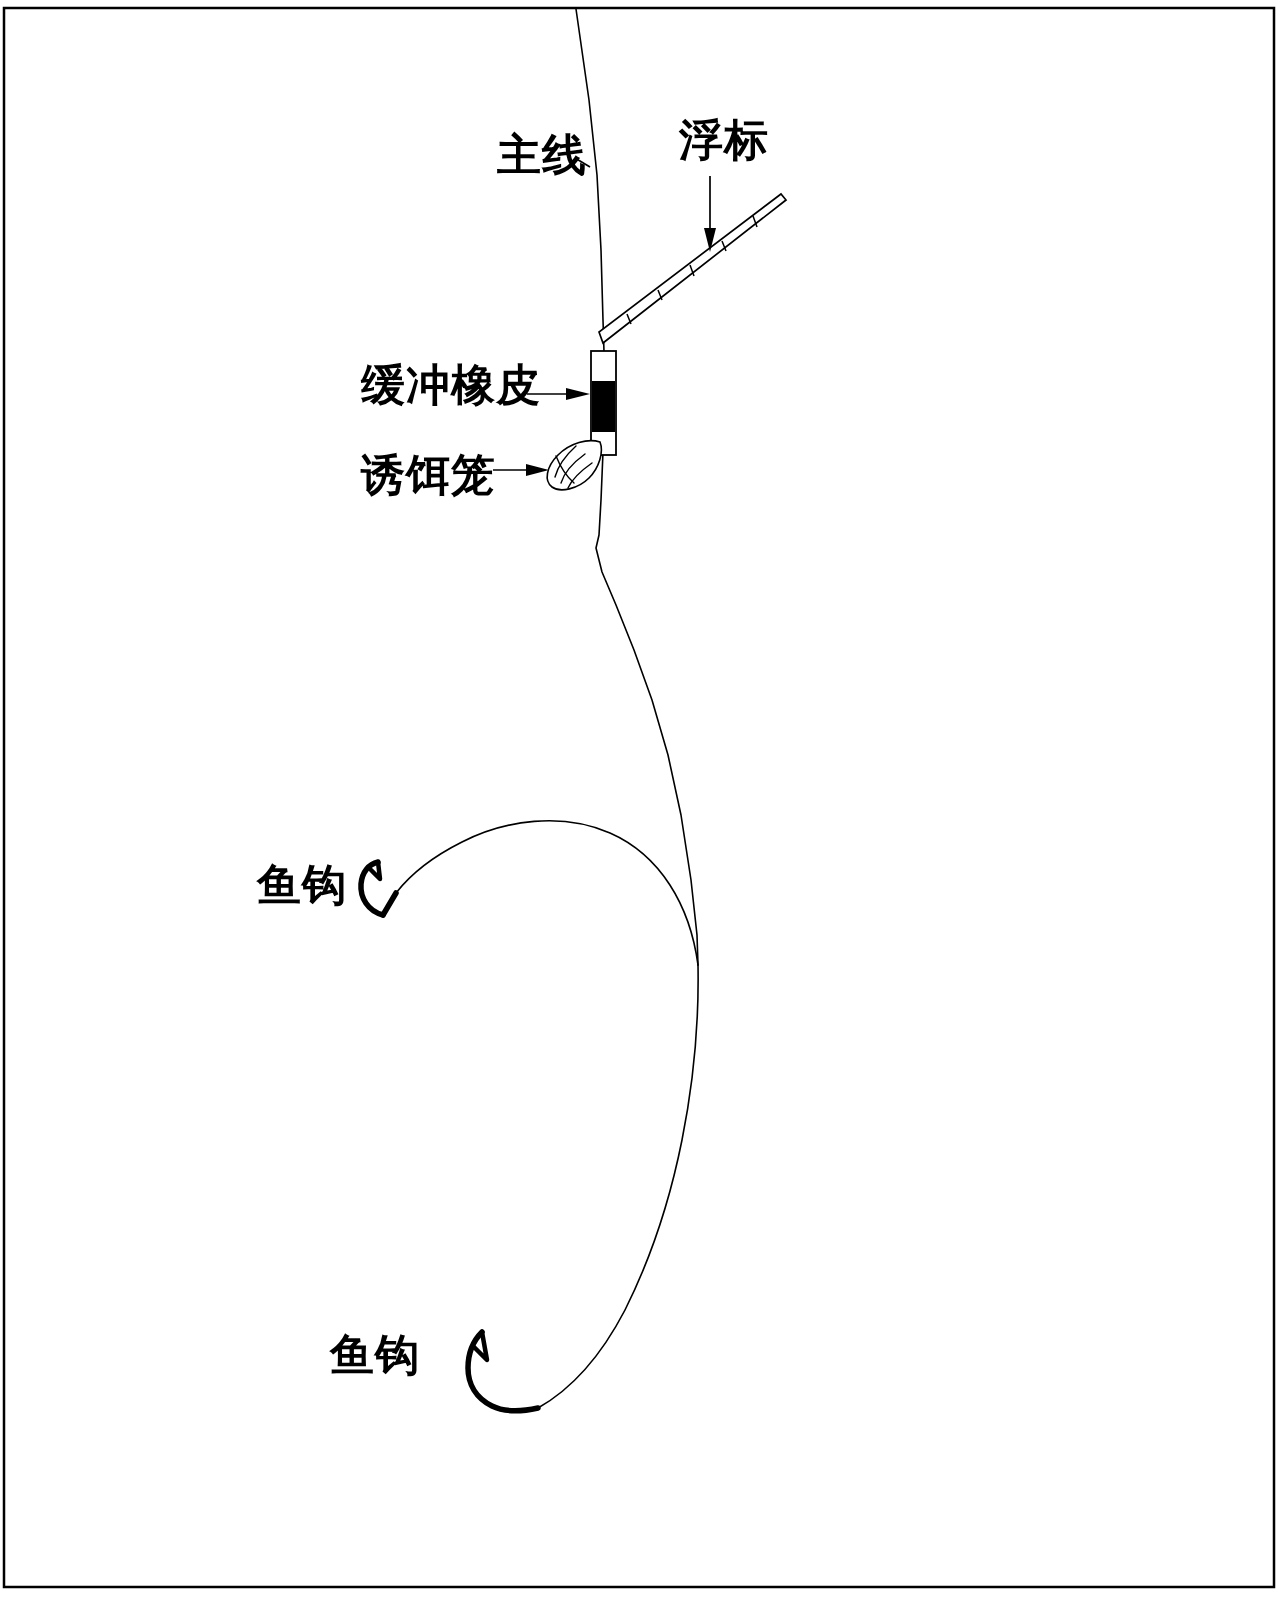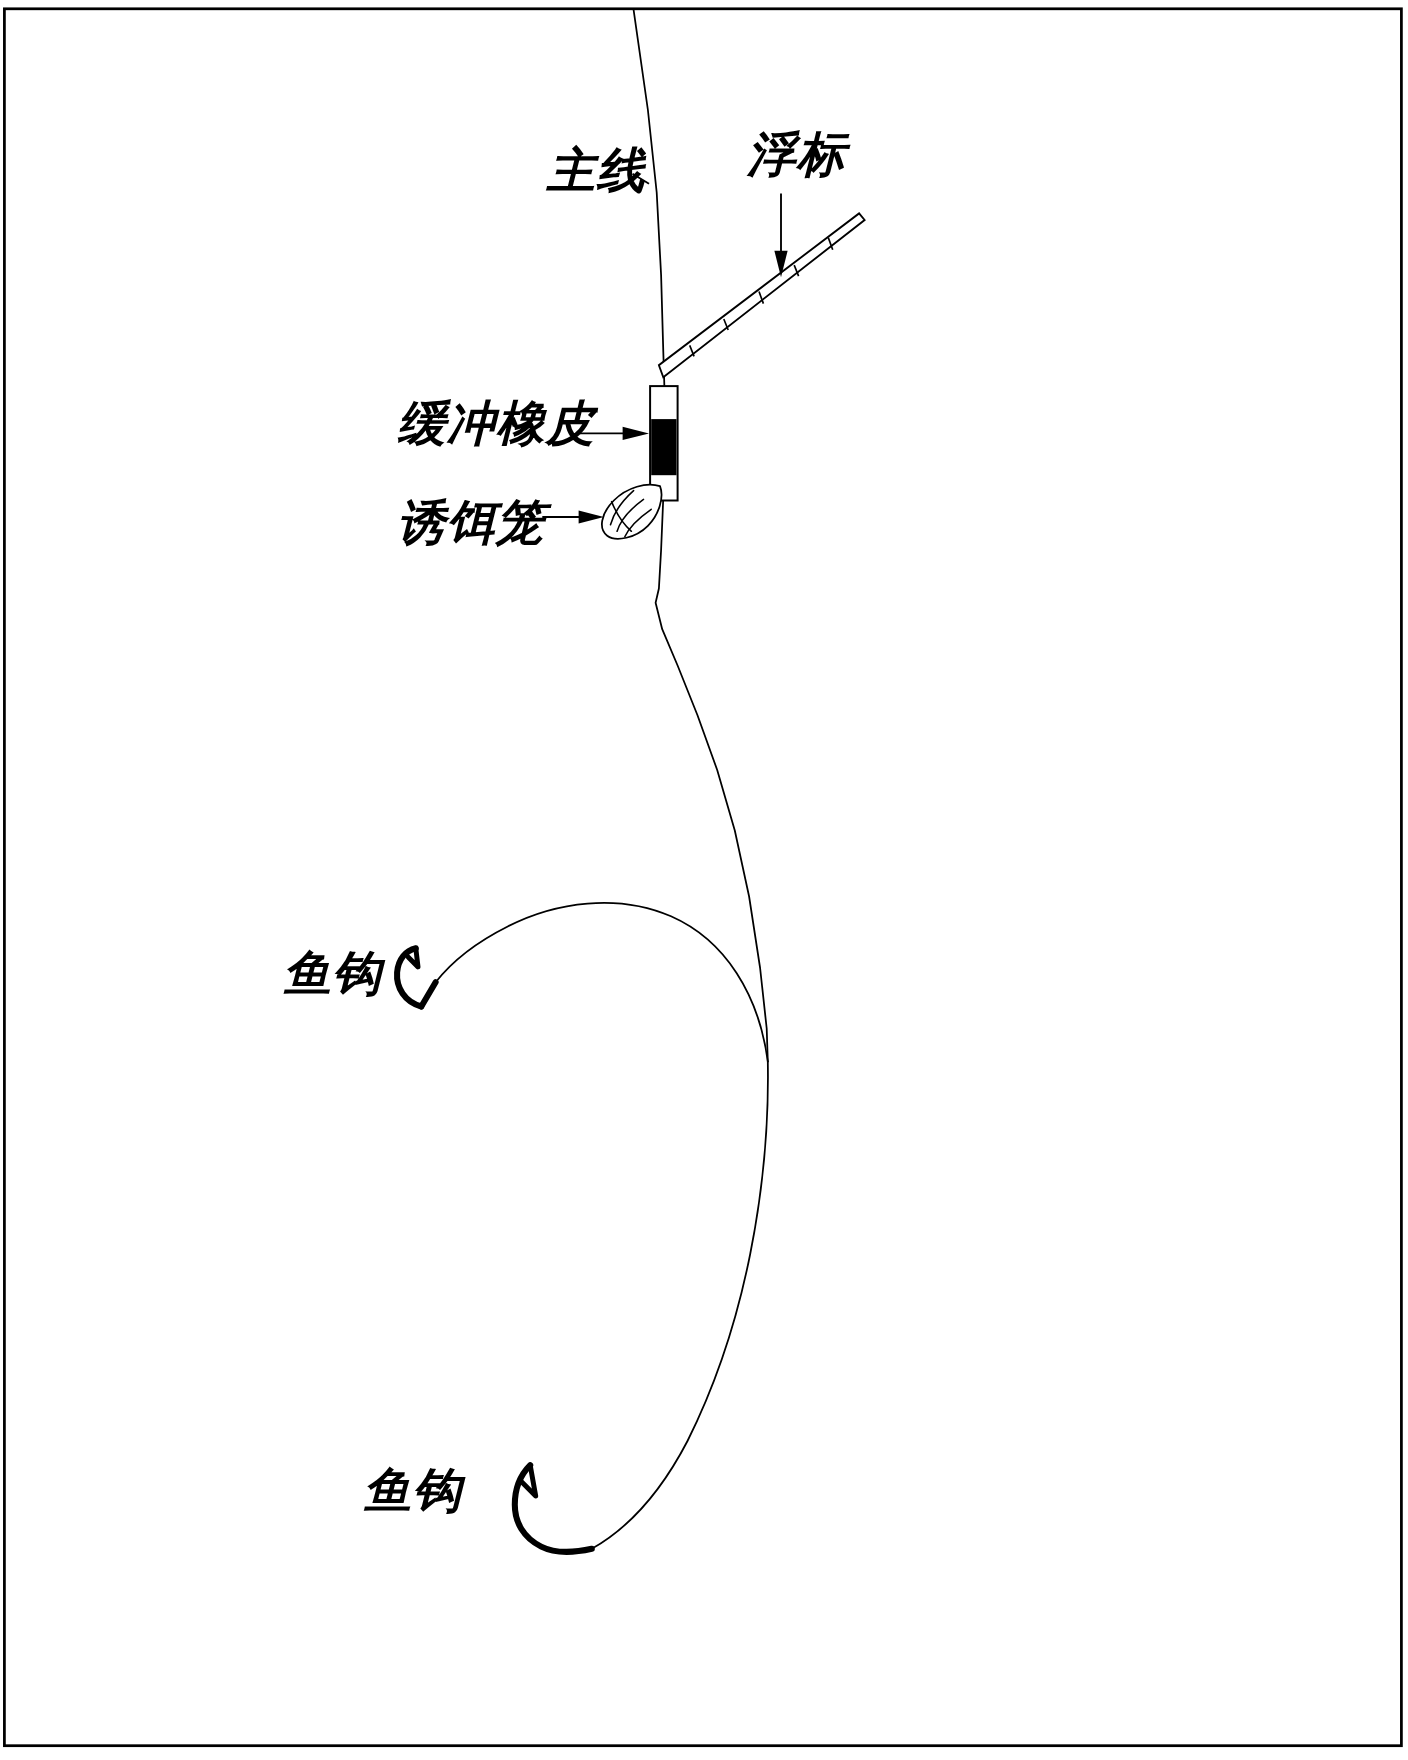--- a/index.html
+++ b/index.html
@@ -14,21 +14,20 @@
     font-family: "DejaVu Sans", "Liberation Sans", sans-serif;
     position: relative;
     overflow: hidden;
   }
   #diagram-root {
     position: absolute;
     left: 0;
     top: 0;
     width: 1180px;
     height: 1600px;
-    font-style: italic;
   }
   svg#diagram-canvas {
     display: block;
     width: 1280px;
     height: 1600px;
   }
   .frame-border {
     fill: none;
     stroke: #000000;
     stroke-width: 2.5;

